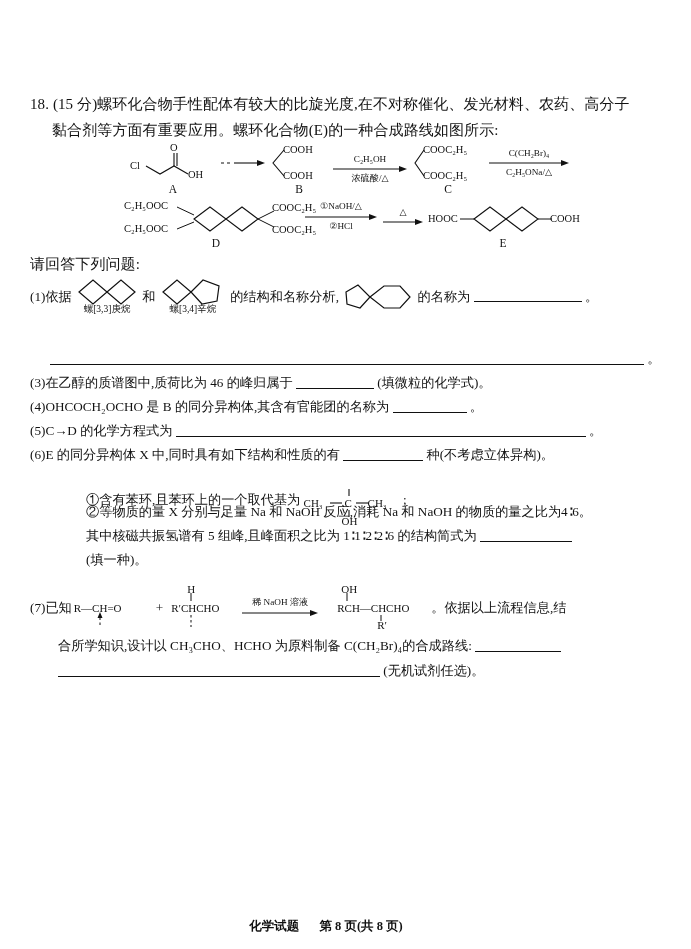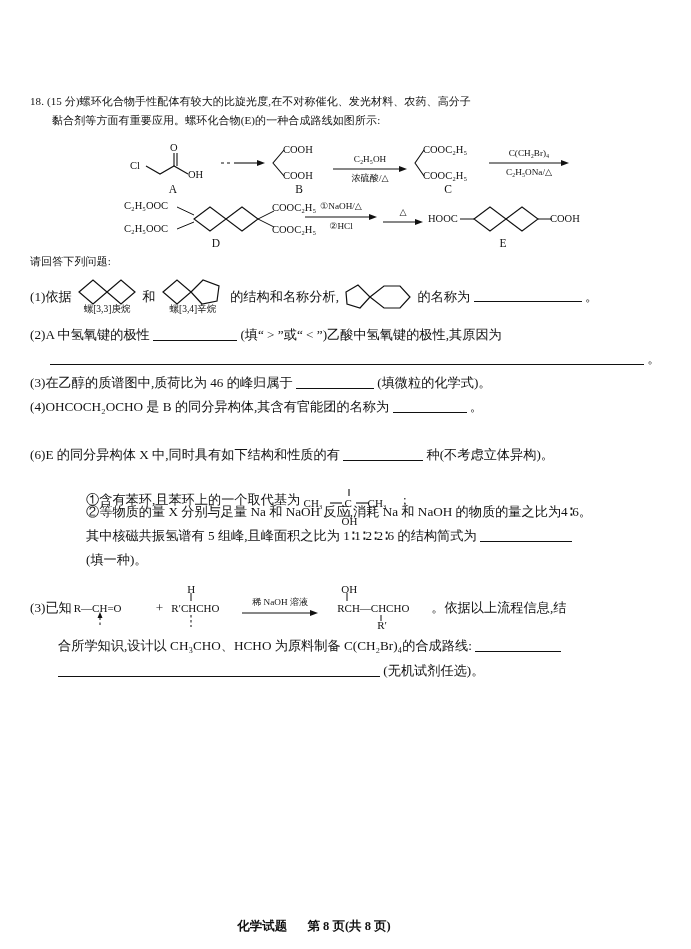--- a/index.html
+++ b/index.html
@@ -18,21 +18,21 @@
   .page {
     position: absolute;
     left: 0; top: 0;
     width: 691px;
     height: 949px;
   }
   .body-text {
     position: absolute;
     left: 30px;
     width: 640px;
-    font-size: 11px;
+    font-size: 15px;
     line-height: 1.72;
     letter-spacing: 0.1px;
   }
   .blank {
     display: inline-block;
     border-bottom: 1px solid #111;
     vertical-align: -2px;
   }
 
   
@@ -96,21 +96,21 @@
   }
   .spiro-cap .cap {
     font-size: 9.5px;
     display: block;
     margin-top: -3px;
     white-space: nowrap;
   }
   .footer {
     position: absolute;
     bottom: 14px;
-    left: 0;
+    left: 12px;
     width: 628px;
     text-align: center;
     font-size: 12.5px;
     font-weight: bold;
   }
   .q-line { position: absolute; left: 30px; width: 640px; font-size: 13.2px; }
   .sub-item { position: absolute; font-size: 13.2px; }
 </style>
 </head>
 <body>
@@ -291,42 +291,42 @@
         <polygon points="4,9 16,2 28,14 18,25 5,21" fill="none" stroke="#111" stroke-width="1.2"></polygon>
         <polygon points="28,14 42,3 58,3 68,14 58,25 42,25" fill="none" stroke="#111" stroke-width="1.2"></polygon>
       </svg>
     </span>
 
     <span style="vertical-align:middle;">的名称为</span>
     <span class="blank" style="width:108px;"></span>
     <span style="vertical-align:middle;">。</span>
   </div>
 
-  <div class="q-line" style="top:326px;">
-    <span>(2)A 中氢氧键的极性</span>
-    <span class="blank" style="width:84px;"></span>
-    <span>(填“ &gt; ”或“ &lt; ”)乙酸中氢氧键的极性,其原因为</span>
-  </div>
   <div class="q-line" style="top:350px;">
     <span class="blank" style="width:594px;margin-left:20px;"></span>
     <span>。</span>
   </div>
 
   <div class="q-line" style="top:374px;">
     <span>(3)在乙醇的质谱图中,质荷比为 46 的峰归属于</span>
     <span class="blank" style="width:78px;"></span>
     <span>(填微粒的化学式)。</span>
   </div>
 
   <div class="q-line" style="top:398px;">
     <span>(4)OHCOCH₂OCHO 是 B 的同分异构体,其含有官能团的名称为</span>
     <span class="blank" style="width:74px;"></span>
     <span>。</span>
   </div>
 
+  <div class="q-line" style="top:422px;">
+    <span>(5)C→D 的化学方程式为</span>
+    <span class="blank" style="width:410px;"></span>
+    <span>。</span>
+  </div>
 
   <div class="q-line" style="top:446px;">
     <span>(6)E 的同分异构体 X 中,同时具有如下结构和性质的有</span>
     <span class="blank" style="width:80px;"></span>
     <span>种(不考虑立体异构)。</span>
   </div>
 
   <div class="sub-item" style="left:86px;top:478px;width:560px;">
     <span style="vertical-align:middle;">①含有苯环,且苯环上的一个取代基为</span>
     <span class="inline-struct" style="position:relative;top:8px;">
@@ -352,21 +352,21 @@
   <div class="sub-item" style="left:86px;top:527px;width:580px;">
     <span>其中核磁共振氢谱有 5 组峰,且峰面积之比为 1∶1∶2∶2∶6 的结构简式为</span>
     <span class="blank" style="width:92px;"></span>
   </div>
   <div class="sub-item" style="left:86px;top:551px;width:580px;">
     <span>(填一种)。</span>
   </div>
 
   <div class="q-line" style="top:585px;height:46px;">
     <div style="display:flex;align-items:center;">
-      <span style="font-size:13.2px;">(3)已知</span>
+      <span style="font-size:13.2px;">(7)已知</span>
 
       <span style="position:relative;display:inline-block;width:78px;height:46px;">
         <span class="chem" style="position:absolute;left:2px;top:17px;font-size:11px;">R—CH=O</span>
         <svg width="78" height="46" viewBox="0 0 78 46" style="position:absolute;left:0;top:0;">
           <line x1="28" y1="40" x2="28" y2="30" stroke="#111" stroke-width="1" stroke-dasharray="2.5,2.5"></line>
           <polygon points="28,27 25.5,33 30.5,33" fill="#111"></polygon>
         </svg>
       </span>
 
       <span style="font-size:13.2px;margin:0 6px;">+</span>

